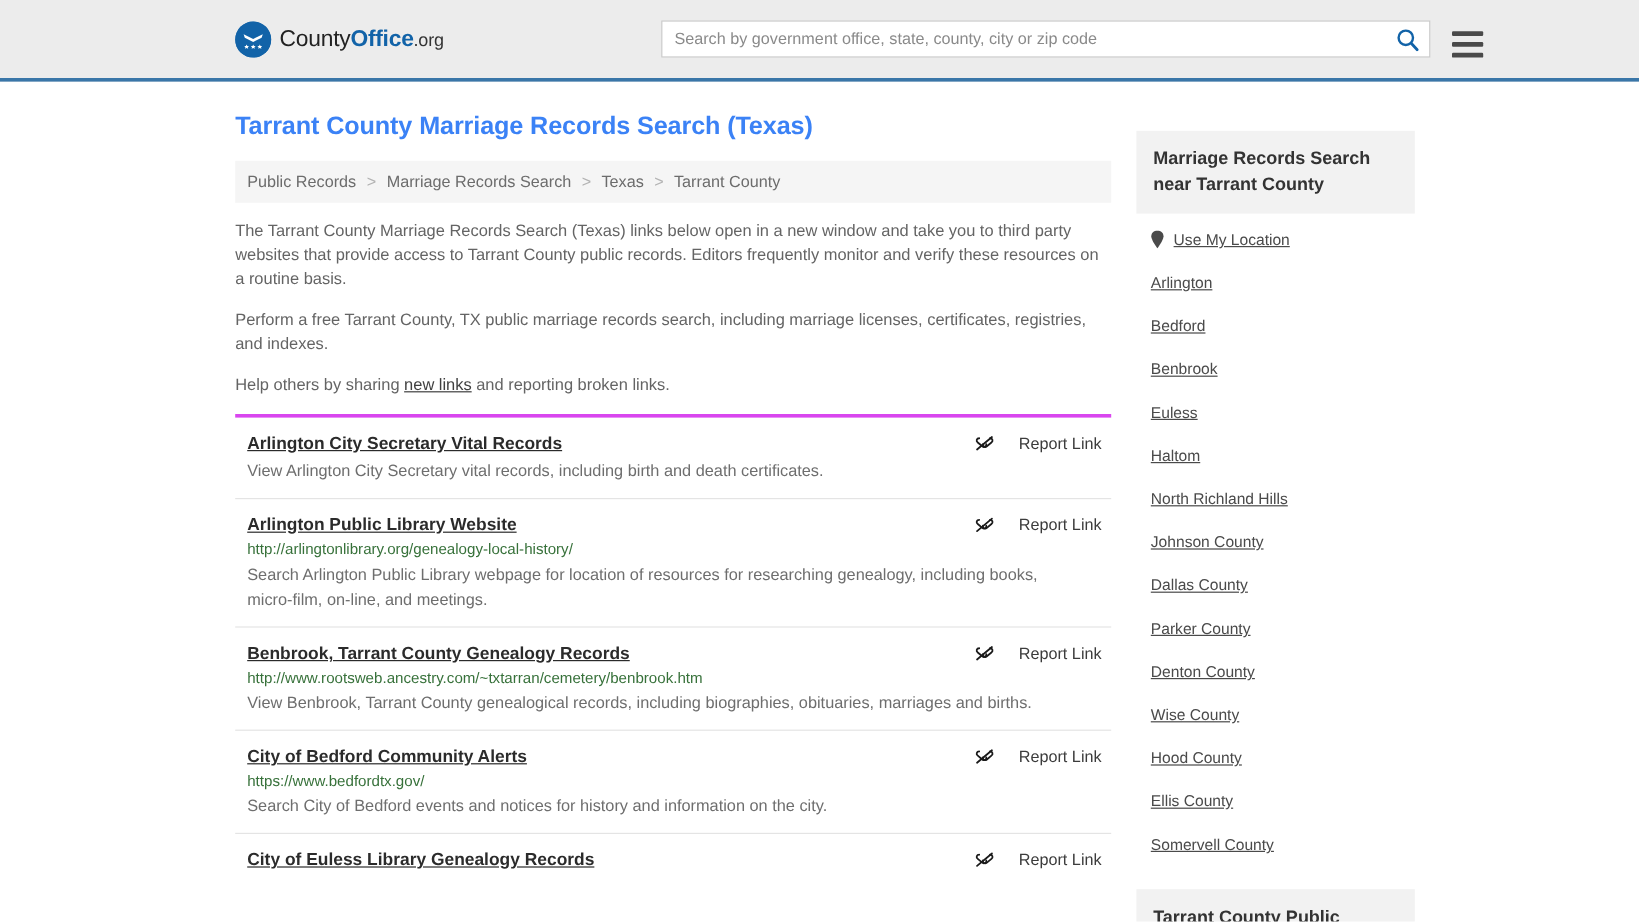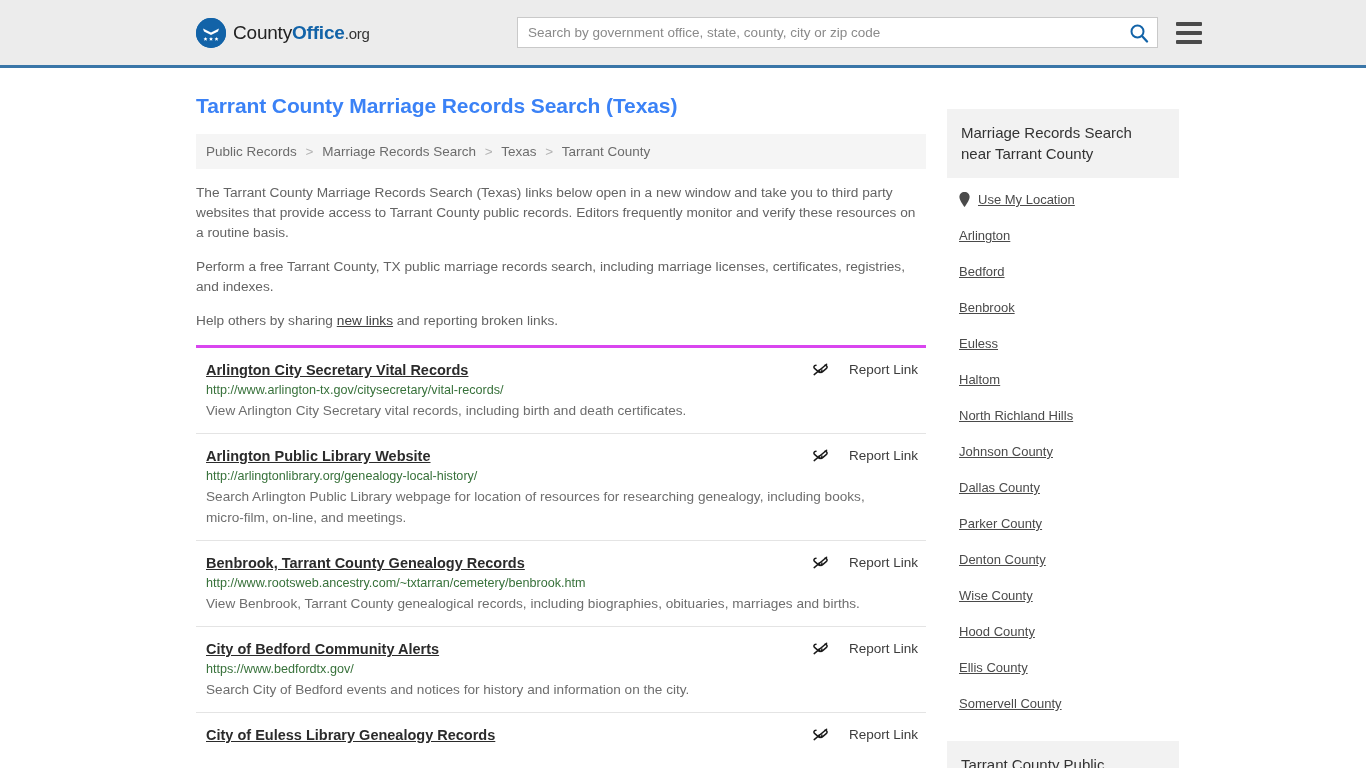--- a/index.html
+++ b/index.html
@@ -41,24 +41,24 @@
     letter-spacing: -0.2px;
     color: #222;
     white-space: nowrap;
   }
   .logo-text .b { color: #1263a8; font-weight: bold; }
   .logo-text .n { font-weight: normal; }
   .logo-text .org { font-size: 15px; color: #333; }
 
   .search-zone {
     position: absolute;
-    left: 489px;
+    left: 523px;
     top: 17px;
     display: flex;
-    align-items: center;
+    align-items: flex-end;
     padding-left: 28px;
   }
   .search-box {
     width: 641px;
     height: 31px;
     background: #fff;
     border: 1px solid #c9c9c9;
     display: flex;
     align-items: center;
     padding: 0 8px 0 10px;
@@ -176,21 +176,21 @@
     color: #3c3c3c;
     margin-left: 12px;
   }
   .unlink-ico { width: 17px; height: 17px; display: block; }
 
   
   .widget-head {
     background: #f2f2f2;
     padding: 13px 14px 14px 14px;
     font-size: 15px;
-    font-weight: normal;
+    font-weight: bold;
     color: #333;
     line-height: 21px;
   }
   .widget-body { padding: 14px 14px 0 12px; }
   .side-link-row {
     display: flex;
     align-items: center;
     gap: 8px;
     margin-bottom: 21px;
   }
@@ -259,21 +259,20 @@
     <div class="intro">
       <p>The Tarrant County Marriage Records Search (Texas) links below open in a new window and take you to third party websites that provide access to Tarrant County public records. Editors frequently monitor and verify these resources on a routine basis.</p>
       <p>Perform a free Tarrant County, TX public marriage records search, including marriage licenses, certificates, registries, and indexes.</p>
       <p><span>Help others by sharing </span><a class="inline">new links</a><span> and reporting broken links.</span></p>
     </div>
 
     <div class="results">
 
       <div class="result">
         <a class="result-title">Arlington City Secretary Vital Records</a>
-        <div class="result-url">http://www.arlington-tx.gov/citysecretary/vital-records/</div>
         <div class="result-desc">View Arlington City Secretary vital records, including birth and death certificates.</div>
         <div class="report-link">
           <span class="unlink-ico">
             <svg width="17" height="17" viewBox="0 0 17 17" aria-hidden="true">
               <path d="M4 4.2 C1.8 4.2 1.2 6.4 2.8 7.7 L6.6 10.9 C8.2 12.2 10.3 11 9.9 9.1" fill="none" stroke="#1a1a1a" stroke-width="1.5" stroke-linecap="round"></path>
               <path d="M13 4.2 C15.2 4.2 15.8 6.4 14.2 7.7 L10.4 10.9 C8.8 12.2 6.7 11 7.1 9.1" fill="none" stroke="#1a1a1a" stroke-width="1.5" stroke-linecap="round"></path>
               <line x1="2.2" y1="13.6" x2="14.6" y2="3.2" stroke="#1a1a1a" stroke-width="1.5" stroke-linecap="round"></line>
             </svg>
           </span>
           <span class="lbl">Report Link</span>

